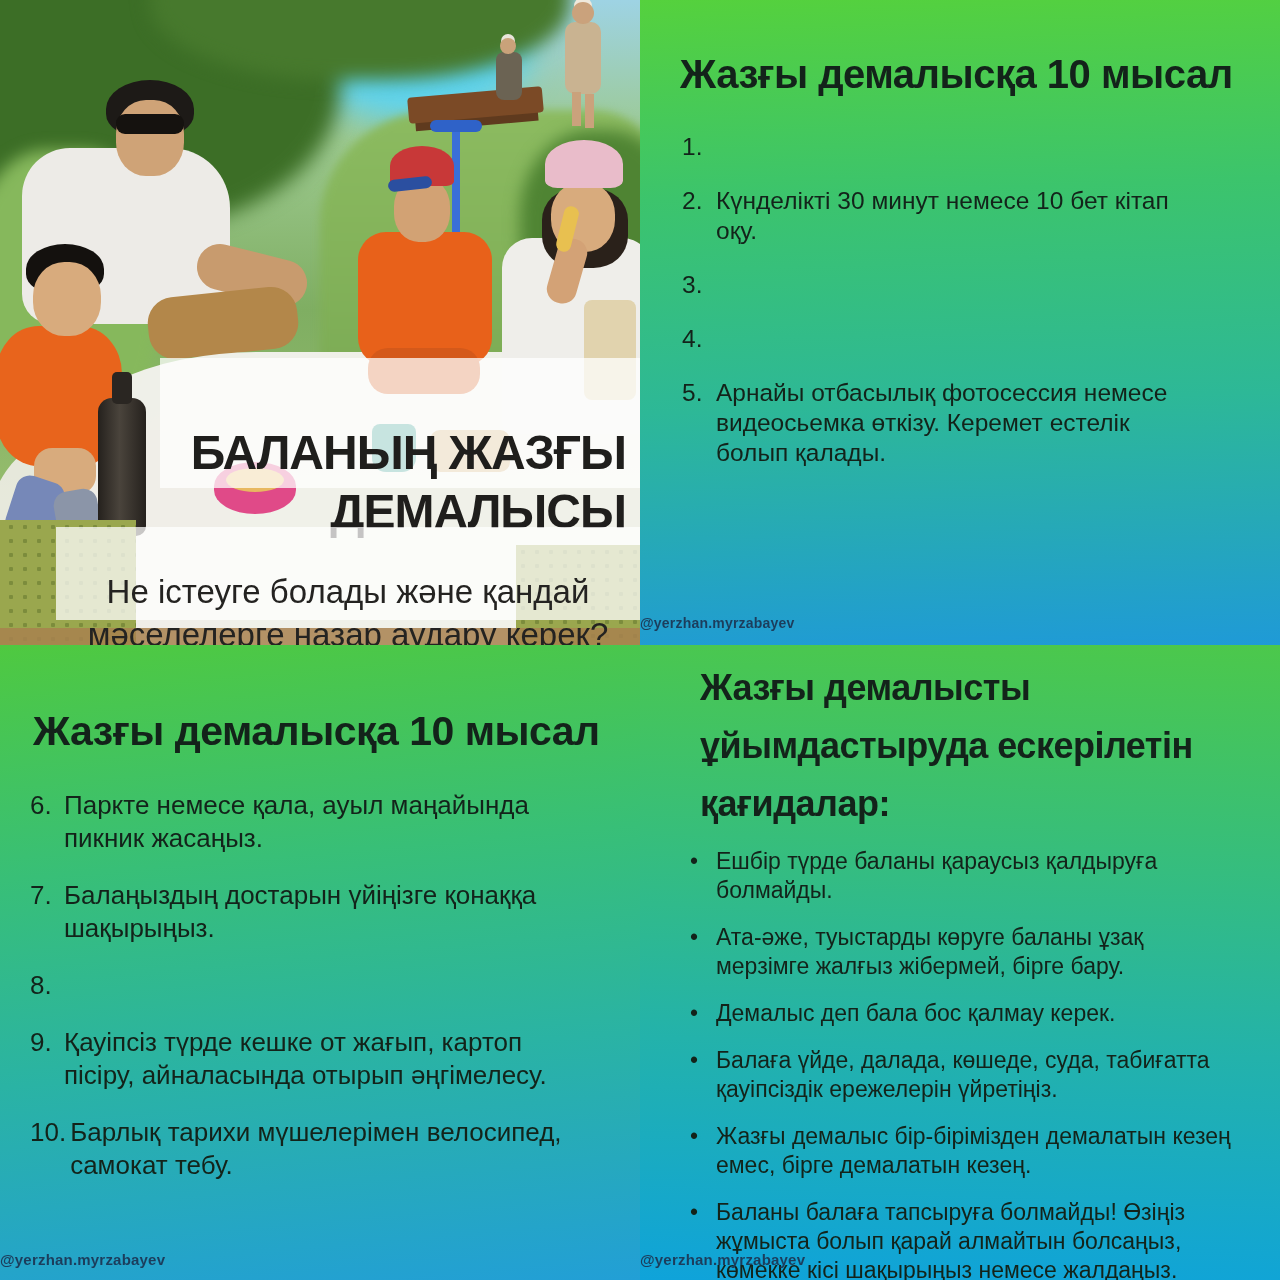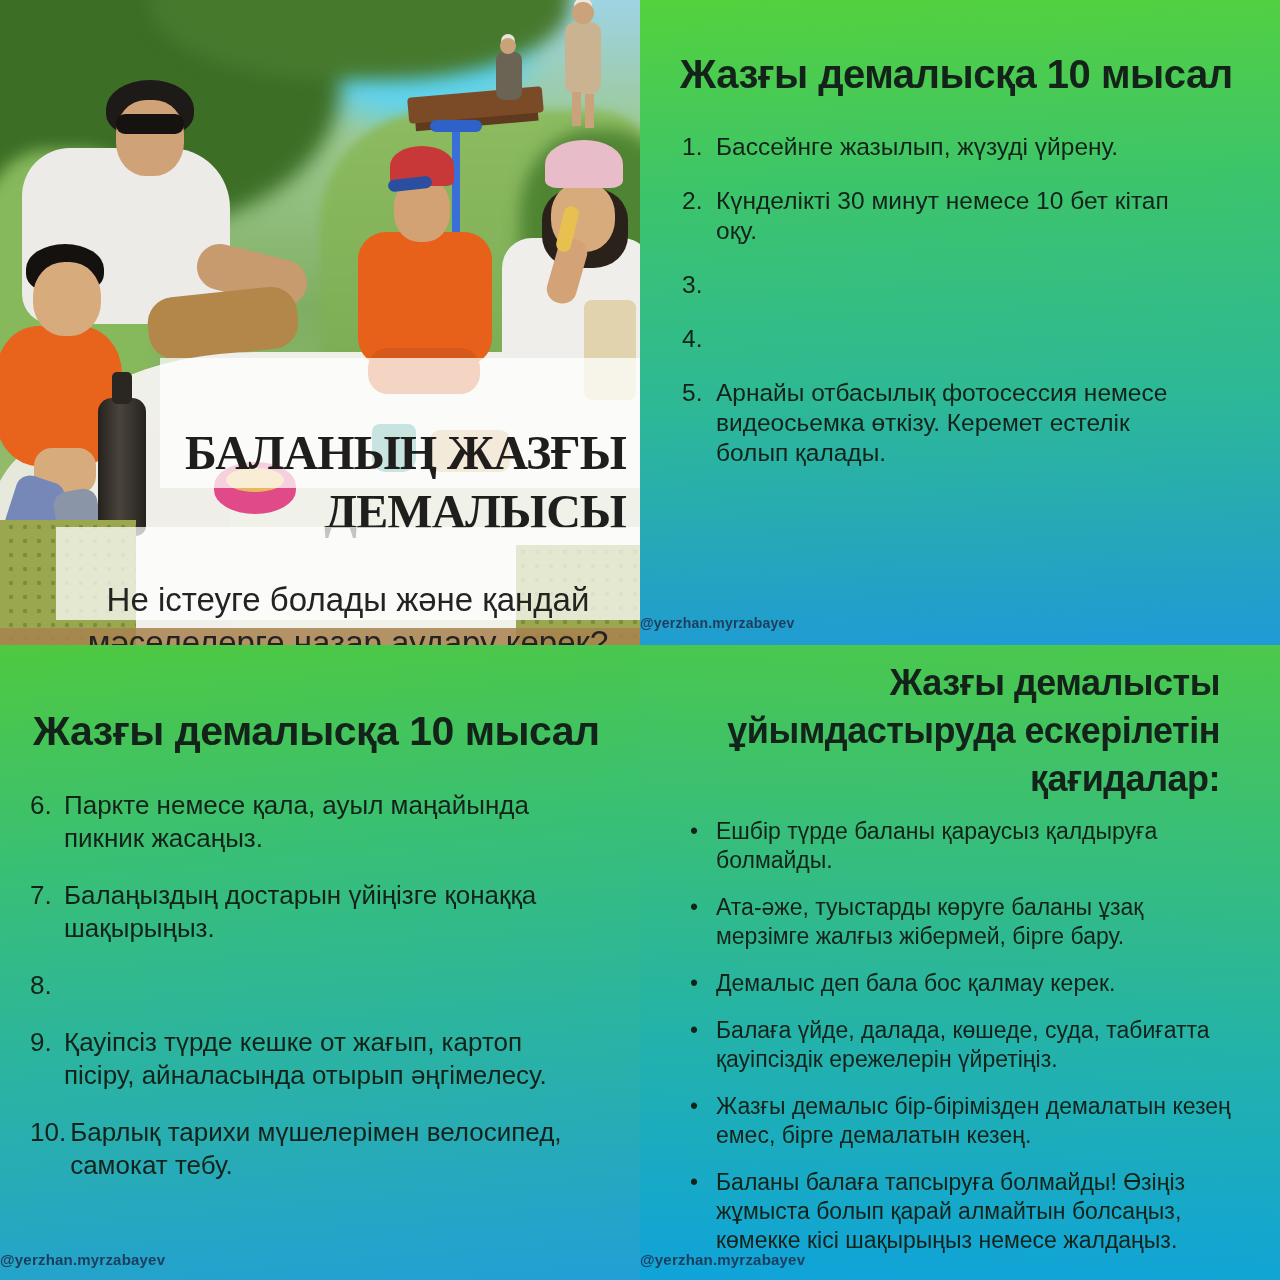--- a/index.html
+++ b/index.html
@@ -14,21 +14,21 @@
   
   .tr{left:640px;top:0;width:640px;height:645px;
       background:linear-gradient(178deg,#55d13d 0%,#3cc46c 30%,#2db897 62%,#1f9ad7 100%);}
   .bl{left:0;top:645px;width:640px;height:635px;
       background:linear-gradient(175deg,#4fc940 0%,#38bf77 34%,#2ab3a4 64%,#229fd6 100%);}
   .br{left:640px;top:645px;width:640px;height:635px;
       background:linear-gradient(182deg,#4cc84b 0%,#35bd7f 35%,#23b2ab 63%,#0fa3da 100%);}
 
   .list-title{font-weight:700;font-size:40px;line-height:48px;margin:50px 0 0 40px;letter-spacing:-.5px;}
   .bl .list-title{margin:62px 0 0 33px;font-size:41px;}
-  .br-title{font-weight:700;font-size:36px;line-height:48px;margin:14px auto 0;width:520px;text-align:right;letter-spacing:-.5px;}
+  .br-title{font-weight:700;font-size:36px;line-height:58px;margin:14px auto 0;width:520px;text-align:left;letter-spacing:-.5px;}
 
   ol.num-list{list-style:none;margin:34px 0 0 0;padding:0 30px 0 42px;}
   ol.num-list li{display:flex;font-size:24.5px;line-height:30px;margin-bottom:24px;}
   ol.num-list .num{flex:none;min-width:34px;}
   .bl ol.num-list{margin-top:34px;padding:0 26px 0 30px;}
   .bl ol.num-list li{font-size:26px;line-height:33px;margin-bottom:24px;}
   .bl ol.num-list .num{min-width:30px;padding-right:4px;}
 
   ul.dot-list{list-style:none;margin:14px 0 0 0;padding:0 22px 0 50px;}
   ul.dot-list li{display:flex;font-size:23px;line-height:29px;margin-bottom:18px;}
@@ -88,23 +88,23 @@
   .bowl-food{left:226px;top:468px;width:58px;height:24px;background:#e8b860;border-radius:50%;}
   .cup-teal{left:372px;top:424px;width:44px;height:48px;background:#2a9688;border-radius:8px 8px 14px 14px;}
   .basket{left:430px;top:430px;width:80px;height:42px;background:#c9a05a;border-radius:10px;opacity:.85;}
   .blanket-green-l{left:-24px;top:520px;width:160px;height:130px;background:radial-gradient(#7c8c3c 2px,transparent 2.5px) 0 0/14px 14px,#9aa74e;}
   .blanket-green-r{left:516px;top:545px;width:150px;height:105px;background:radial-gradient(#7c8c3c 2px,transparent 2.5px) 0 0/14px 14px,#9aa74e;}
   .tan-strip{left:0;top:628px;width:640px;height:17px;background:#a8814f;opacity:.85;}
 
   .band{position:absolute;background:rgba(255,255,255,.74);}
   .band1{left:160px;top:358px;width:480px;height:130px;
          text-align:right;padding:6px 14px 0 0;box-sizing:border-box;
-         font-weight:700;font-size:48px;line-height:59px;letter-spacing:-1px;color:#1f1e1c;font-family:Liberation Serif, serif;}
+         font-weight:700;font-size:48px;line-height:59px;letter-spacing:-1px;color:#1f1e1c;}
   .band2{left:56px;top:527px;width:584px;height:93px;
-         text-align:center;padding-top:8px;box-sizing:border-box;
+         text-align:center;padding-top:0;box-sizing:border-box;
          font-size:33px;line-height:43px;color:#242321;}
 </style>
 </head>
 <body>
 
 <div class="canvas">
 
   <section class="panel photo">
     <div class="shape sky-cyan"></div>
     <div class="shape canopy-left"></div>
@@ -164,21 +164,20 @@
       <span>Не істеуге болады және қандай
 мәселелерге назар аудару керек?</span>
     </div>
   </section>
 
   <section class="panel tr">
     <h2 class="list-title">Жазғы демалысқа 10 мысал</h2>
     <ol class="num-list">
       <li>
         <span class="num">1.</span>
-        <span class="txt pre">Бассейнге жазылып, жүзуді үйрену.</span>
       </li>
       <li>
         <span class="num">2.</span>
         <span class="txt pre">Күнделікті 30 минут немесе 10 бет кітап
 оқу.</span>
       </li>
       <li>
         <span class="num">3.</span>
       </li>
       <li>

